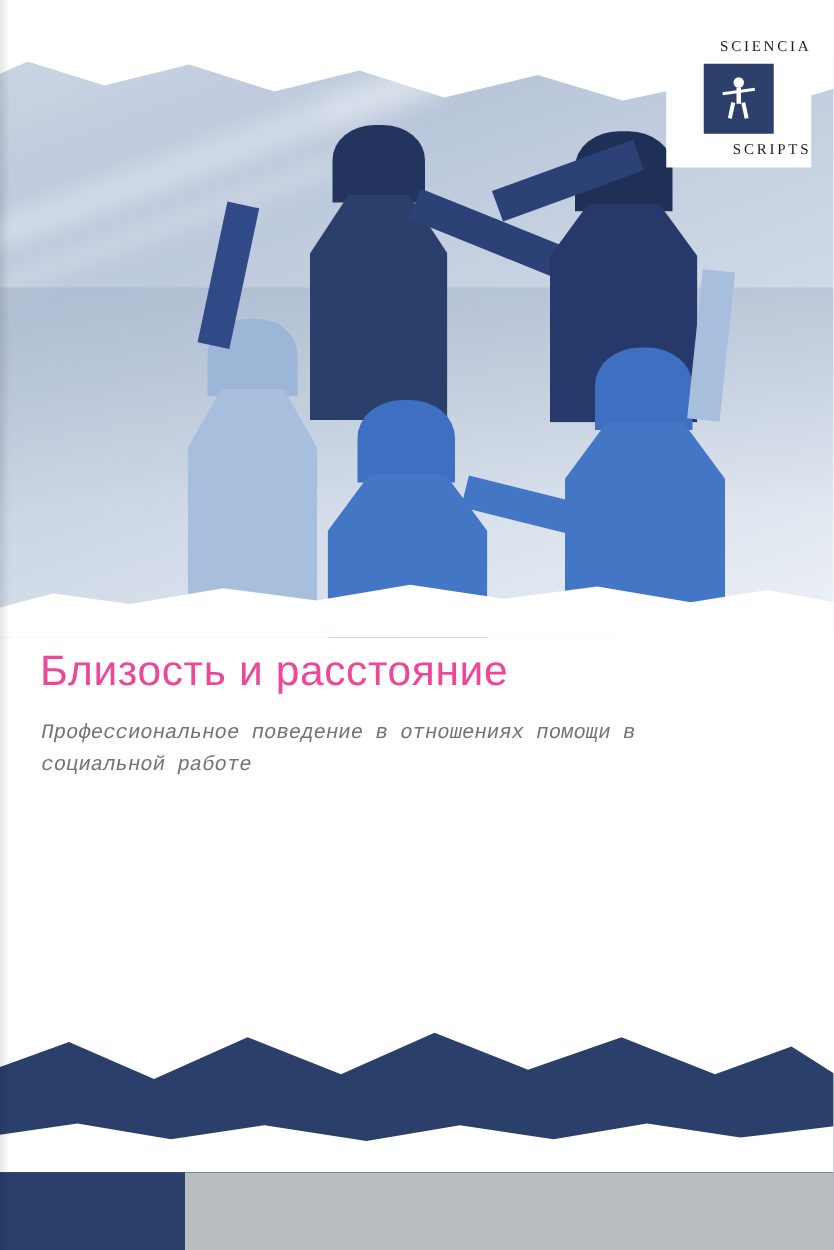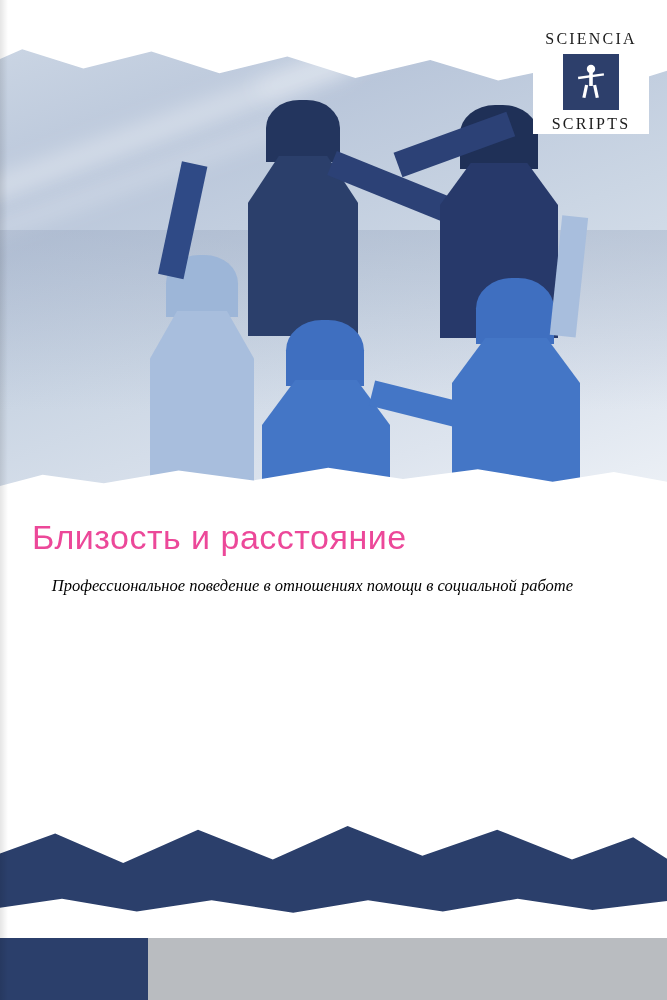--- a/index.html
+++ b/index.html
@@ -108,23 +108,24 @@
     top: 22px;
     width: 116px;
     height: 112px;
     background: #ffffff;
     text-align: center;
     padding-top: 8px;
     box-sizing: border-box;
   }
   .logo-top, .logo-bottom {
     font-family: "Liberation Serif", serif;
-    font-size: 16px;
+    font-size: 12px;
     letter-spacing: 2.2px;
     color: #1b1b1b;
+    text-align: right;
   }
   .logo-mark {
     width: 56px;
     height: 56px;
     margin: 6px auto 5px auto;
     background: #2d3f6b;
     display: flex;
     align-items: center;
     justify-content: center;
   }
@@ -141,26 +142,25 @@
     font-weight: normal;
     color: #ec4899;
     letter-spacing: 0.5px;
     line-height: 1.15;
   }
   .subtitle {
     position: absolute;
     left: 33px;
     top: 573px;
     width: 540px;
-    font-family: Liberation Serif, serif;
+    font-family: Liberation Mono, monospace;
     font-style: italic;
     font-size: 16.5px;
     line-height: 1.55;
-    color: #000000;
-    text-align: right;
+    color: #737373;
   }
   .author {
     position: absolute;
     left: 33px;
     top: 865px;
     font-family: "Liberation Sans", sans-serif;
     font-size: 25px;
     color: #2f4a80;
     letter-spacing: 0.4px;
   }

